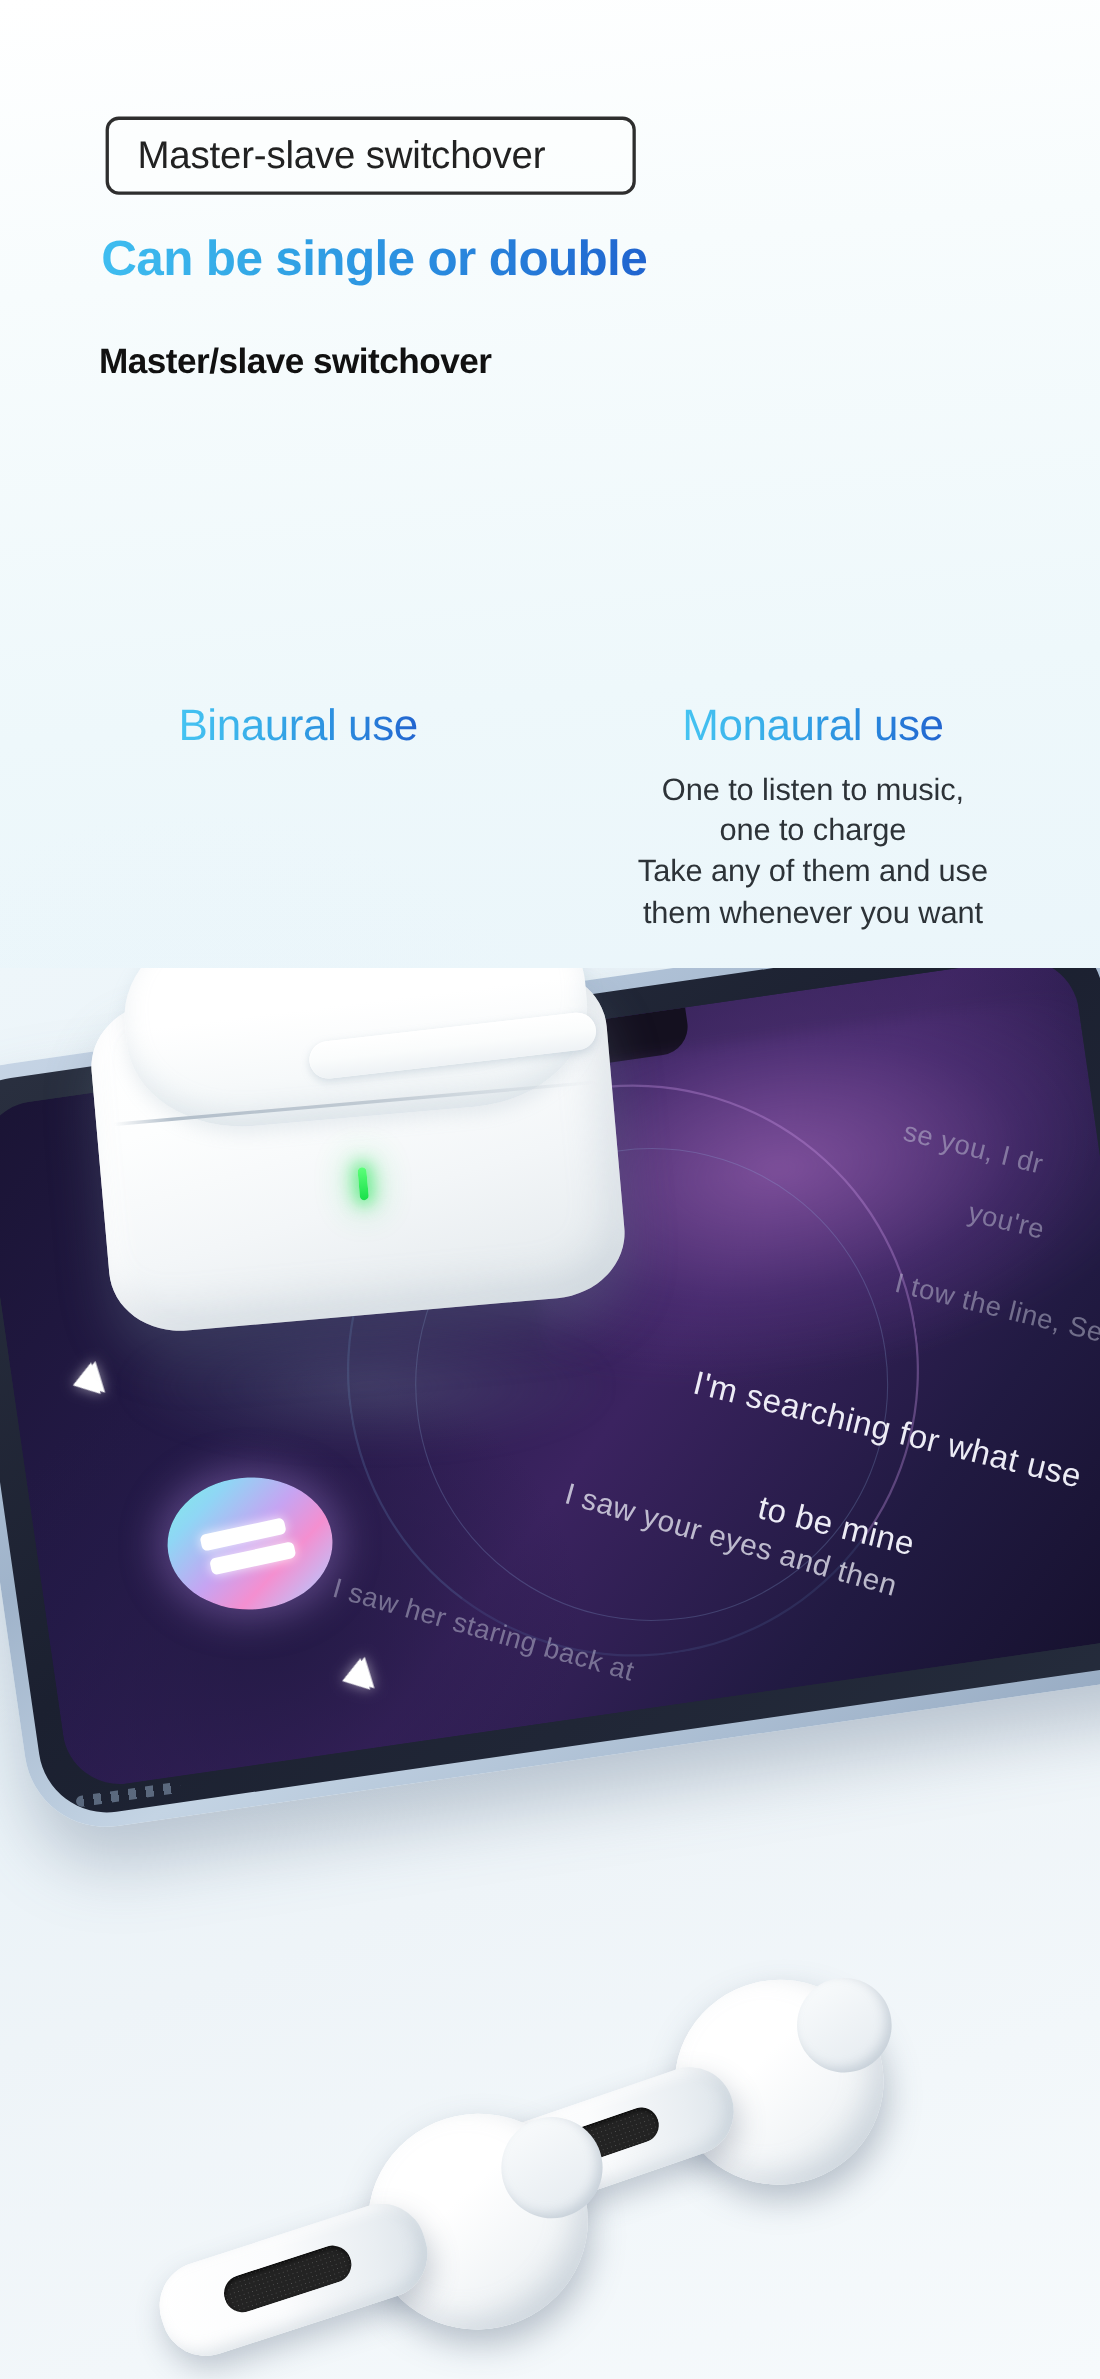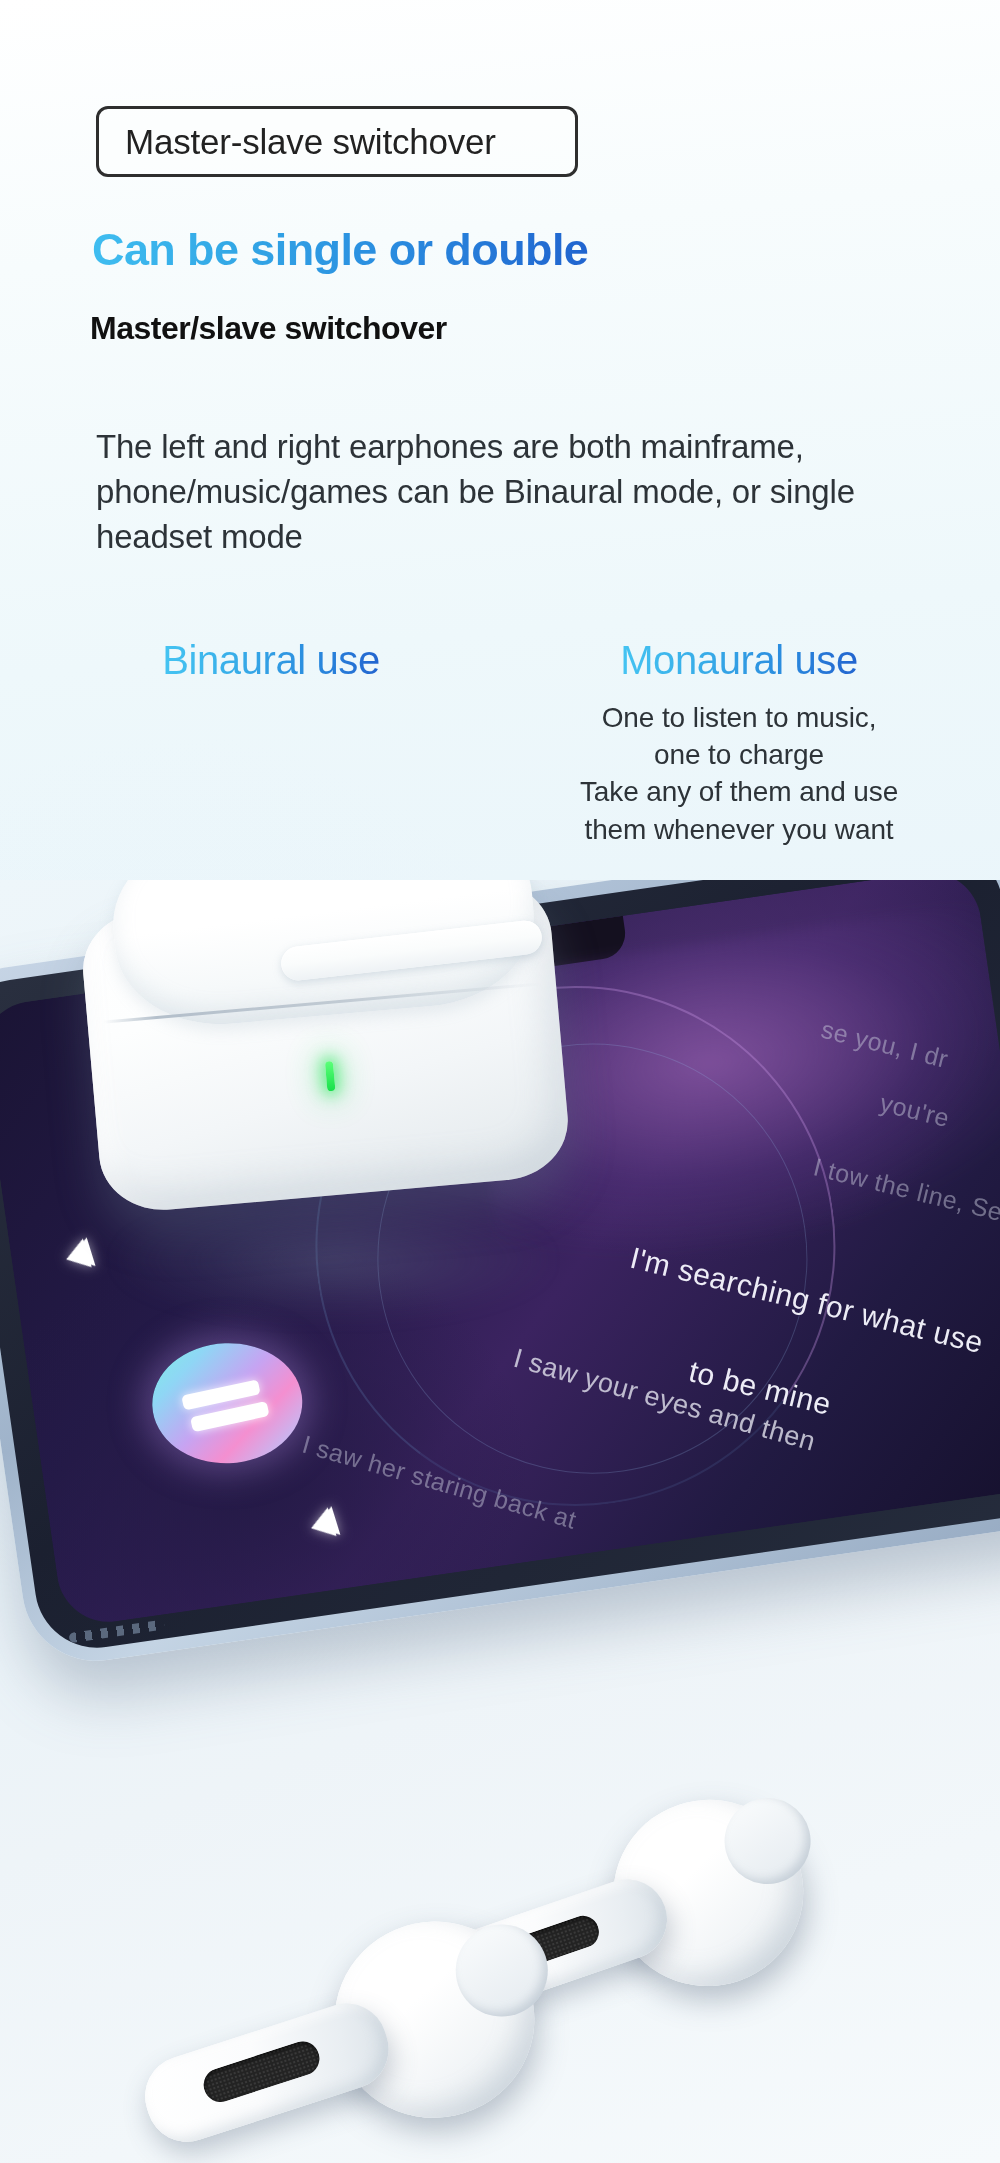--- a/index.html
+++ b/index.html
@@ -25,21 +25,21 @@
     padding-left:26px;
     background:rgba(255,255,255,0.35);
   }
   .pill-text {
     font-size:35px; color:#222; letter-spacing:-0.2px;
     font-family:Liberation Sans, sans-serif;
   }
 
   
   .headline-grad {
-    position:absolute; left:92px; top:224px;
+    position:absolute; left:92px; top:209px;
     font-size:45px; font-weight:bold; letter-spacing:-0.6px;
     background:linear-gradient(90deg,#3fbdf0 0%, #33a8e6 28%, #2a8ee0 58%, #2064cf 100%);
     -webkit-background-clip:text; background-clip:text;
     -webkit-text-fill-color:transparent; color:transparent;
     white-space:nowrap;
     text-decoration:underline;
   }
   .headline-black {
     position:absolute; left:90px; top:310px;
     font-size:32px; font-weight:bold; color:#111;
@@ -265,21 +265,20 @@
 <body>
 
 <div class="page">
 
   <div class="pill">
     <span class="pill-text">Master-slave switchover</span>
   </div>
 
   <div class="headline-grad">Can be single or double</div>
   <div class="headline-black">Master/slave switchover</div>
-  <div class="body-copy">The left and right earphones are both mainframe, phone/music/games can be Binaural mode, or single headset mode</div>
 
   <div class="cols">
     <div class="col">
       <div class="col-title">Binaural use</div>
     </div>
     <div class="col right">
       <div class="col-title">Monaural use</div>
       <div class="col-body">One to listen to music,<br>one to charge<br>Take any of them and use<br>them whenever you want</div>
     </div>
   </div>

